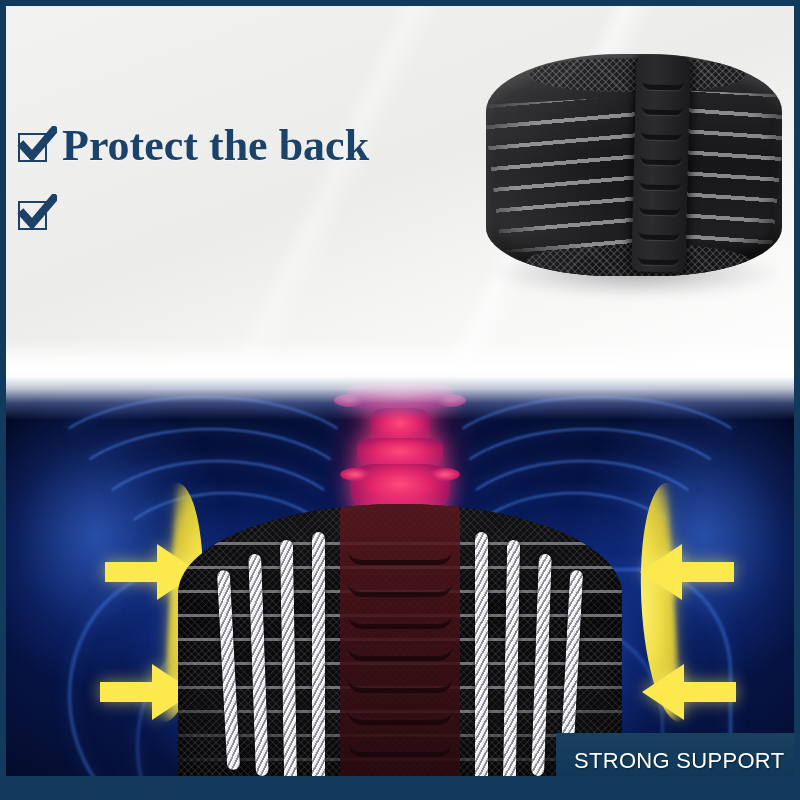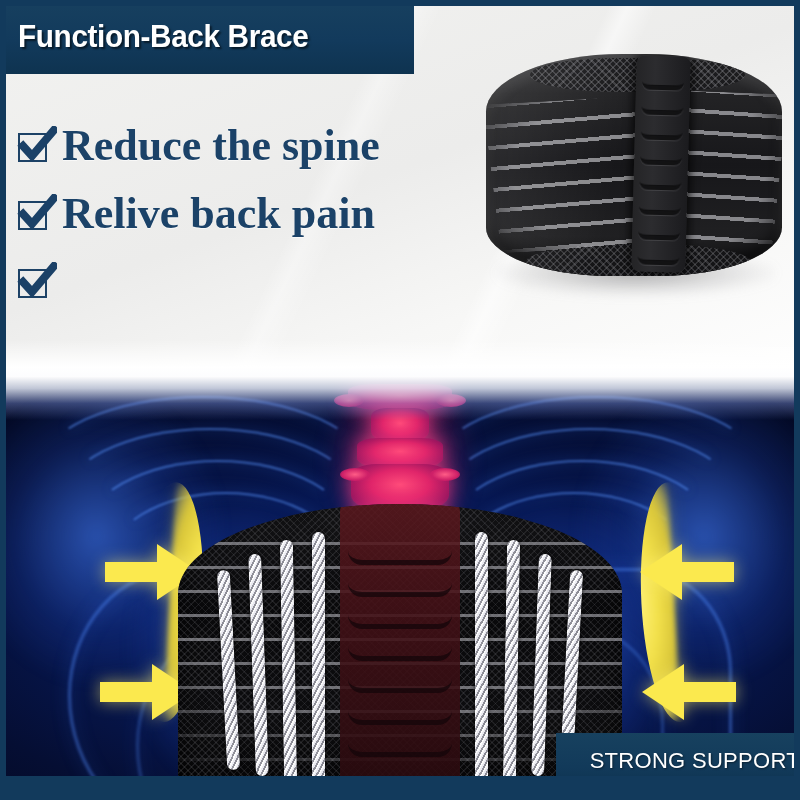--- a/index.html
+++ b/index.html
@@ -251,21 +251,21 @@
         rgba(235,235,242,.95) 3.4px 5px),
       linear-gradient(90deg,#6f6f78 0%,#e9e9f0 30%,#ffffff 48%,#b9b9c4 72%,#5a5a63 100%);
     border-radius:7px;
     box-shadow:0 0 4px rgba(0,0,0,.7),inset 0 0 3px rgba(255,255,255,.5);
   }
 
   
   .support-banner{
     position:absolute;left:556px;top:733px;width:244px;height:56px;
     background:linear-gradient(180deg,#17415f 0%,#123a5a 60%,#0e3350 100%);
-    display:flex;align-items:center;justify-content:flex-end;
+    display:flex;align-items:center;
   }
   .support-text{
     margin-left:18px;color:#ffffff;
     font-family:"Liberation Sans",sans-serif;
     font-size:22px;letter-spacing:.3px;white-space:nowrap;
     text-shadow:1px 1px 2px rgba(0,0,0,.45);
   }
 
   
   .frame{
@@ -279,45 +279,33 @@
 </style>
 </head>
 <body>
 
 <div id="poster">
 
   <div class="top-panel">
     <div class="top-fade"></div>
   </div>
 
-  <div class="title-banner">
-    <div class="title-text">Function-Back Brace</div>
-  </div>
 
   <div class="bullets">
 
     <div class="bullet-row">
       <div class="cbox">
         <div class="sq"></div>
         <svg class="tick" viewBox="0 0 40 40">
           <path d="M6 20 L15 30 L37 4" fill="none" stroke="#1b4167" stroke-width="8" stroke-linecap="square" stroke-linejoin="miter"></path>
         </svg>
       </div>
-      <div class="bullet-label">Reduce the spine</div>
-    </div>
-
-    <div class="bullet-row">
-      <div class="cbox">
-        <div class="sq"></div>
-        <svg class="tick" viewBox="0 0 40 40">
-          <path d="M6 20 L15 30 L37 4" fill="none" stroke="#1b4167" stroke-width="8" stroke-linecap="square" stroke-linejoin="miter"></path>
-        </svg>
-      </div>
-      <div class="bullet-label">Relive back pain</div>
-    </div>
+      <div class="bullet-label">Protect the back</div>
+    </div>
+
 
     <div class="bullet-row">
       <div class="cbox">
         <div class="sq"></div>
         <svg class="tick" viewBox="0 0 40 40">
           <path d="M6 20 L15 30 L37 4" fill="none" stroke="#1b4167" stroke-width="8" stroke-linecap="square" stroke-linejoin="miter"></path>
         </svg>
       </div>
     </div>
 

